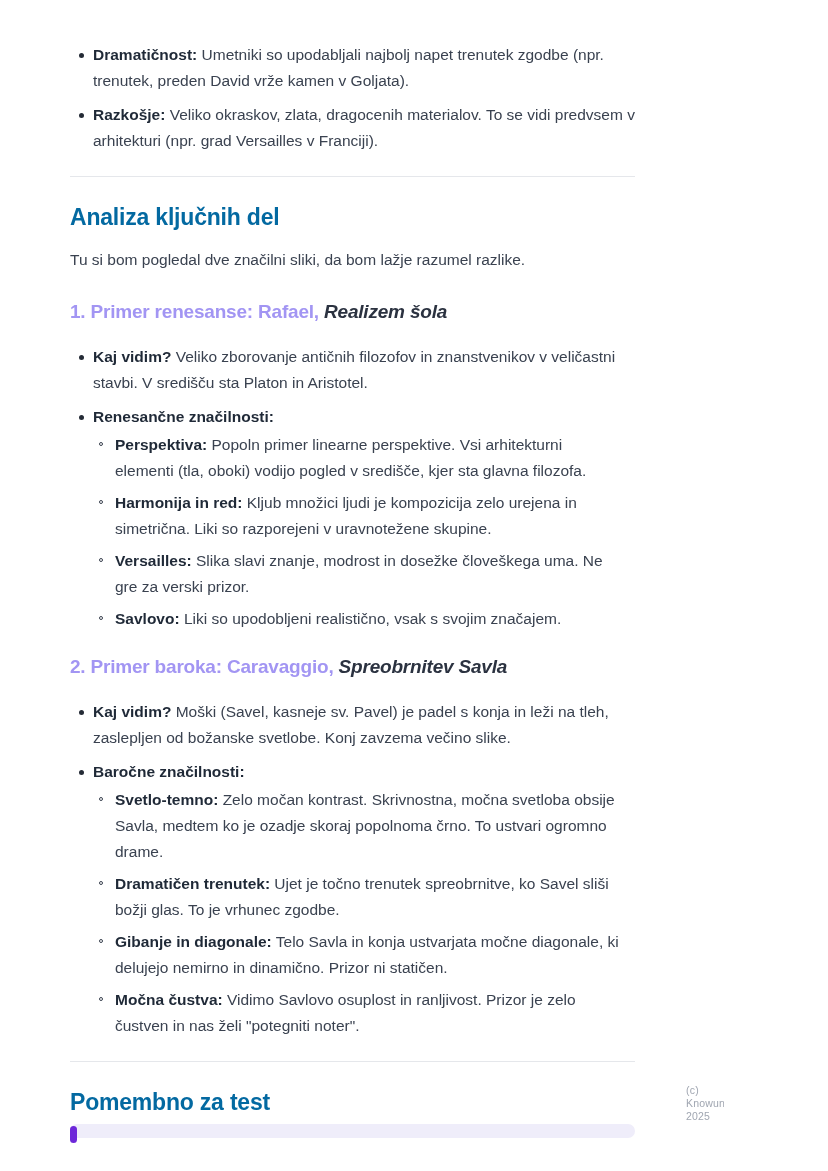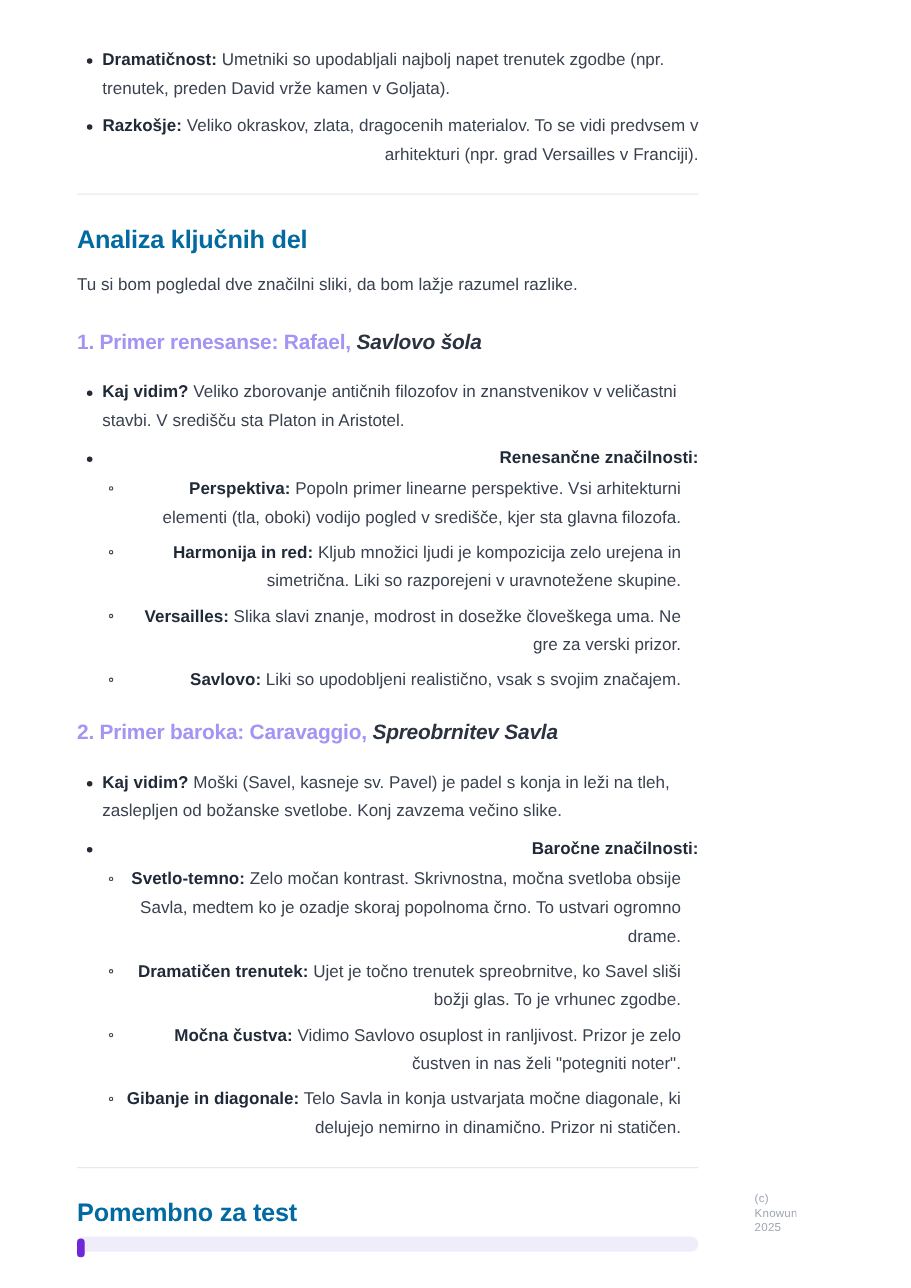--- a/index.html
+++ b/index.html
@@ -18,21 +18,21 @@
   }
   h3.sub {
     font-size:19px; line-height:25px; font-weight:700;
     color:#a295f3; margin:0 0 20px 0; letter-spacing:-0.2px;
   }
   h3.sub .it { font-style:italic; color:#2b3240; }
   p.intro { margin:0 0 26px 0; }
   hr.divider { border:none; border-top:1px solid #e5e7eb; margin:20px 0 25px 0; }
   ul.blist { list-style:none; margin:0 0 22px 0; }
   ul.blist li { position:relative; padding-left:23px; margin-bottom:8px; }
-  ul.blist li:last-child { margin-bottom:0;text-align:right; }
+  ul.blist li:last-child { margin-bottom:0; }
   ul.nested { list-style:none; margin:2px 16px 0 0; }
   ul.nested li { padding-left:22px; margin-bottom:6px; }
   ul.nested li:last-child { margin-bottom:0; }
   .marker { position:absolute; display:block; }
   .marker.disc { left:9px; top:10.5px; width:5px; height:5px; border-radius:50%; background:#242b36; }
   .marker.circ { left:6px; top:9.5px; width:4px; height:4px; border-radius:50%; border:1.5px solid #3a4250; background:#fff; }
   .copyright {
     position:absolute; left:686px; top:1084px; z-index:3;
     font-size:10.5px; line-height:13px; color:#a0a6b1; letter-spacing:0.2px;
   }
@@ -70,21 +70,21 @@
         <span>Veliko okraskov, zlata, dragocenih materialov. To se vidi predvsem v arhitekturi (npr. grad Versailles v Franciji).</span>
       </li>
     </ul>
 
     <hr class="divider">
 
     <h2 class="sect">Analiza ključnih del</h2>
 
     <p class="intro">Tu si bom pogledal dve značilni sliki, da bom lažje razumel razlike.</p>
 
-    <h3 class="sub"><span>1. Primer renesanse: Rafael,</span> <span class="it">Savlovo šola</span></h3>
+    <h3 class="sub"><span>1. Primer renesanse: Rafael,</span> <span class="it">Realizem šola</span></h3>
 
     <ul class="blist">
       <li>
         <span class="marker disc"></span>
         <span class="b">Kaj vidim?</span>
         <span>Veliko zborovanje antičnih filozofov in znanstvenikov v veličastni stavbi. V središču sta Platon in Aristotel.</span>
       </li>
       <li>
         <span class="marker disc"></span>
         <span class="b">Renesančne značilnosti:</span>
@@ -130,27 +130,27 @@
             <span class="b">Svetlo-temno:</span>
             <span>Zelo močan kontrast. Skrivnostna, močna svetloba obsije Savla, medtem ko je ozadje skoraj popolnoma črno. To ustvari ogromno drame.</span>
           </li>
           <li>
             <span class="marker circ"></span>
             <span class="b">Dramatičen trenutek:</span>
             <span>Ujet je točno trenutek spreobrnitve, ko Savel sliši božji glas. To je vrhunec zgodbe.</span>
           </li>
           <li>
             <span class="marker circ"></span>
-            <span class="b">Močna čustva:</span>
-            <span>Vidimo Savlovo osuplost in ranljivost. Prizor je zelo čustven in nas želi "potegniti noter".</span>
+            <span class="b">Gibanje in diagonale:</span>
+            <span>Telo Savla in konja ustvarjata močne diagonale, ki delujejo nemirno in dinamično. Prizor ni statičen.</span>
           </li>
           <li>
             <span class="marker circ"></span>
-            <span class="b">Gibanje in diagonale:</span>
-            <span>Telo Savla in konja ustvarjata močne diagonale, ki delujejo nemirno in dinamično. Prizor ni statičen.</span>
+            <span class="b">Močna čustva:</span>
+            <span>Vidimo Savlovo osuplost in ranljivost. Prizor je zelo čustven in nas želi "potegniti noter".</span>
           </li>
         </ul>
       </li>
     </ul>
 
     <hr class="divider">
 
     <h2 class="sect">Pomembno za test</h2>
 
   </div>

